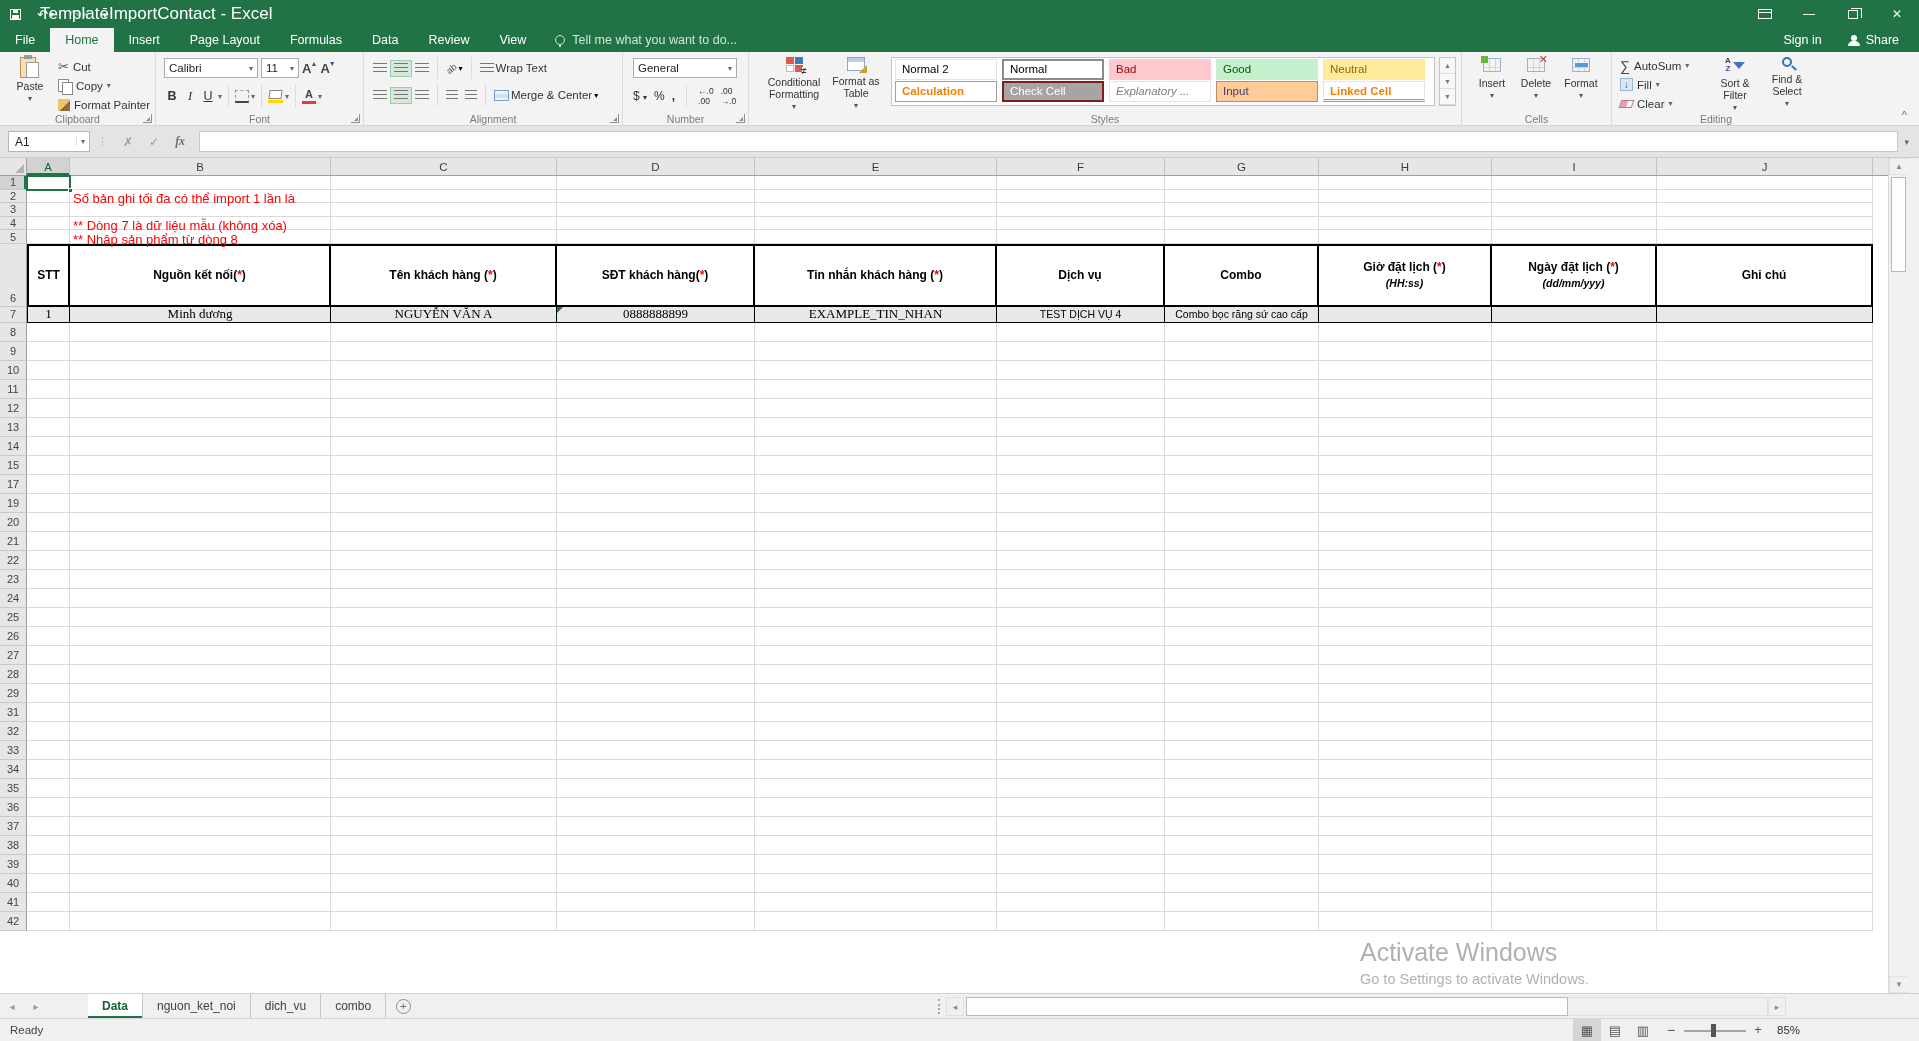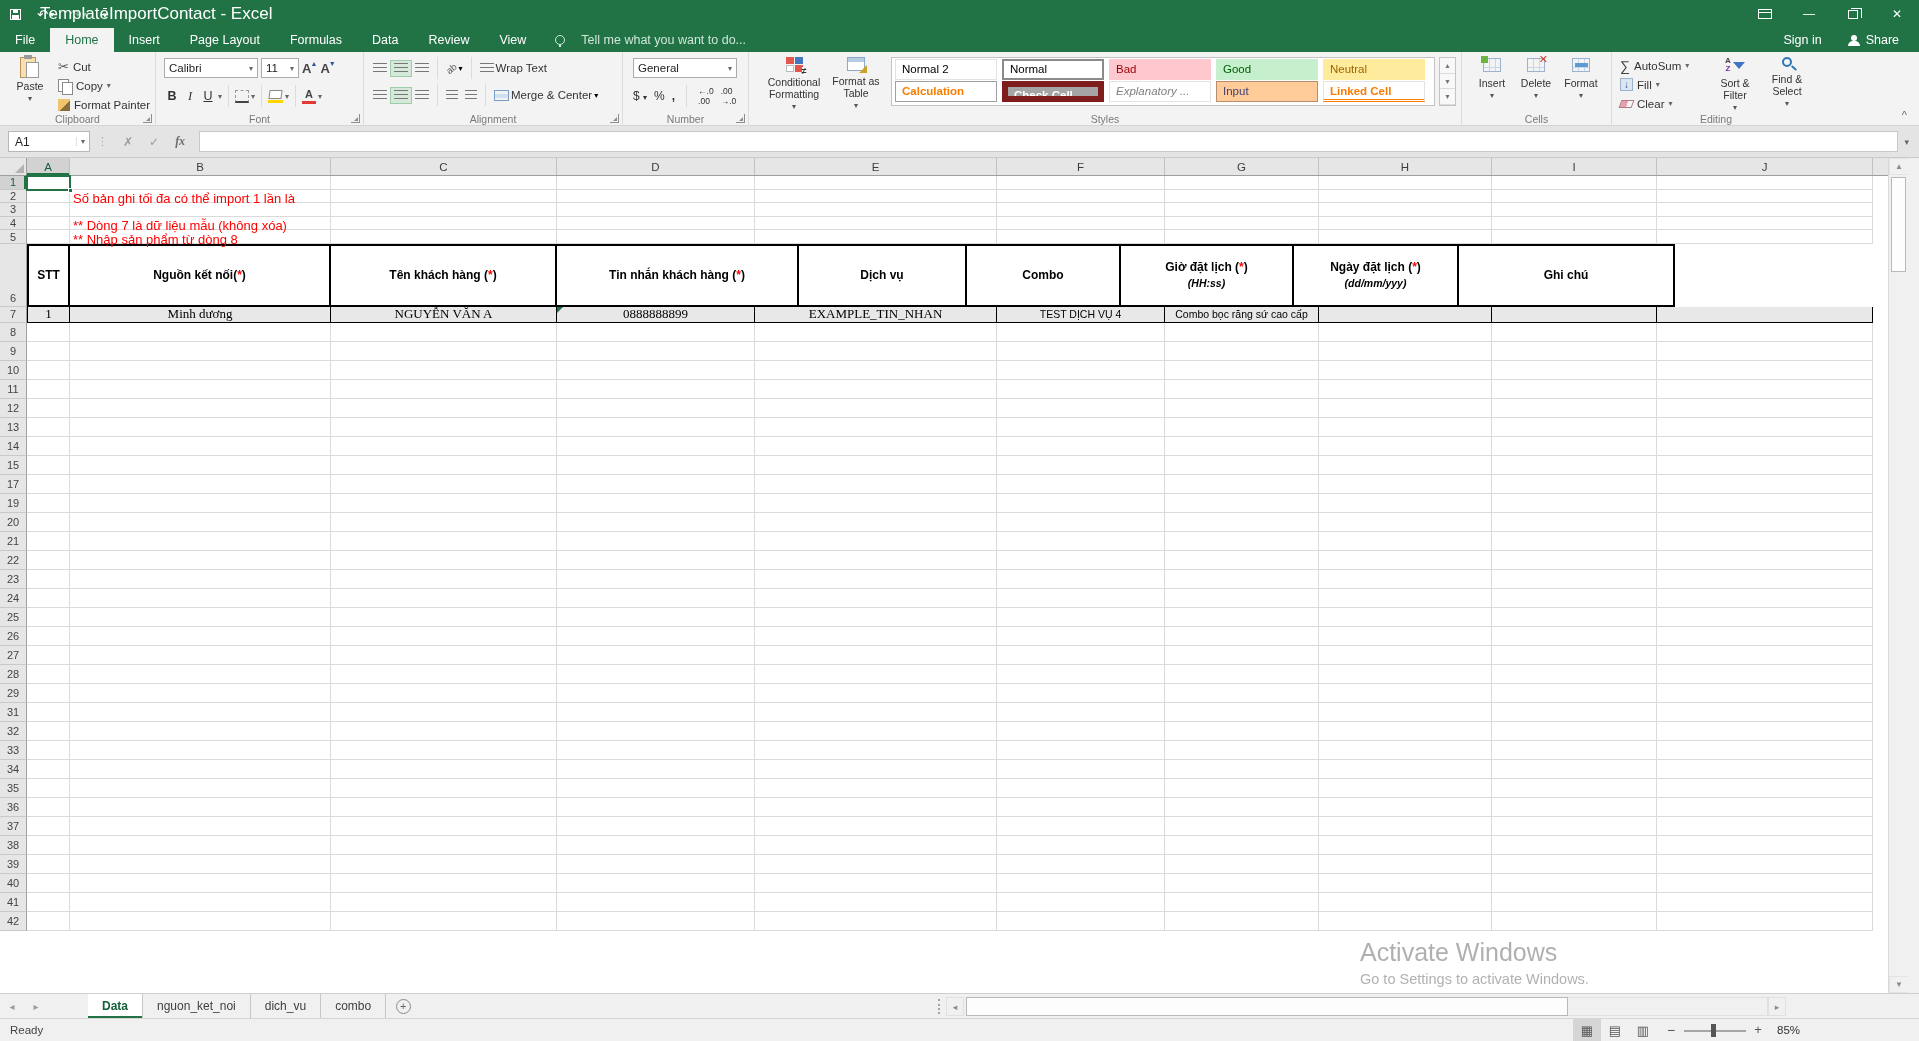--- a/index.html
+++ b/index.html
@@ -22,21 +22,21 @@
   .winbtn { width:44px; height:28px; display:flex; align-items:center; justify-content:center; color:#fff; font-size:12px; }
   .rdoic { position:relative; width:14px; height:10px; border:1px solid #fff; }
   .rdoic::before { content:""; position:absolute; left:0; top:2px; width:12px; height:1px; background:#fff; }
   .restic { position:relative; width:10px; height:9px; border:1px solid #fff; }
   .restic::before { content:""; position:absolute; left:2px; top:-3px; width:10px; height:9px; border:1px solid #fff; border-left:none; border-bottom:none; }
 
   
   .menurow { position:absolute; left:0; top:28px; width:1919px; height:24px; background:#217346; display:flex; align-items:stretch; color:#fff; }
   .mtab { padding:0 15px; font-size:12.5px; display:flex; align-items:center; }
   .mtab.active { background:#f3f3f3; color:#217346; }
-  .tellme { display:flex; align-items:center; gap:16px; margin-left:14px; font-size:12.5px; color:#cfe6d9; }
+  .tellme { display:flex; align-items:center; gap:7px; margin-left:14px; font-size:12.5px; color:#cfe6d9; }
   .bulb { width:10px; height:10px; border:1px solid #cfe6d9; border-radius:50%; position:relative; }
   .bulb::after { content:""; position:absolute; left:3px; bottom:-3px; width:2px; height:3px; background:#cfe6d9; }
   .acct { margin-left:auto; display:flex; align-items:center; gap:26px; padding-right:20px; font-size:12.5px; }
   .person { position:relative; width:12px; height:11px; }
   .person::before { content:""; position:absolute; left:3px; top:0; width:6px; height:6px; border-radius:50%; background:#fff; }
   .person::after { content:""; position:absolute; left:0; bottom:0; width:12px; height:5px; border-radius:6px 6px 0 0; background:#fff; }
 
   
   .ribbon { position:absolute; left:0; top:52px; width:1919px; height:74px; background:#f3f3f3; border-bottom:1px solid #d5d5d5; }
   .grp { position:absolute; top:0; height:74px; border-right:1px solid #dcdcdc; }
@@ -85,21 +85,21 @@
   .cfic b { position:absolute; right:-4px; bottom:-4px; font-size:9px; color:#333; background:#f9f9f9; line-height:9px; }
   .ftic { position:relative; width:18px; height:14px; border:1px solid #8aa8c8; background: linear-gradient(#b8cce4 0 4px, #fff 4px), repeating-linear-gradient(90deg,transparent 0 5px,#c9d8ea 5px 6px); }
   .ftic::after { content:""; position:absolute; right:-3px; bottom:-3px; width:0; height:0; border-style:solid; border-width:0 0 8px 8px; border-color:transparent transparent #c9a227 transparent; }
   .galwrap { position:absolute; left:142px; top:5px; width:544px; height:49px; background:#fff; border:1px solid #c3c3c3; display:grid; grid-template-columns:repeat(5,102px); grid-auto-rows:21px; gap:1px 5px; padding:1px 3px; }
   .gi { font-size:11.5px; line-height:19px; padding-left:6px; border:1px solid #e3e3e3; color:#000; background:#fff; white-space:nowrap; overflow:hidden; }
   .g1 { border:2px solid #8b8b8b; line-height:17px; }
   .g2 { background:#ffc7ce; color:#9c0006; border-color:#ffc7ce; }
   .g3 { background:#c6efce; color:#006100; border-color:#c6efce; }
   .g4 { background:#ffeb9c; color:#9c6500; border-color:#ffeb9c; }
   .g5 { color:#fa7d00; border:1px solid #a0a0a0; font-weight:bold; }
-  .g6 { background:#a5a5a5; color:#fff; border:6px solid #7f1d1d; font-weight:bold; line-height:17px; }
+  .g6 { background:#a5a5a5; color:#fff; border:2px solid #7f1d1d; font-weight:normal; line-height:17px; }
   .g7 { color:#7f7f7f; font-style:italic; }
   .g8 { background:#ffcc99; color:#3f3f76; border:1px solid #b78d6e; }
   .g9 { color:#fa7d00; border-bottom:3px double #ff8001; font-weight:bold; }
   .gscroll { position:absolute; left:690px; top:5px; width:17px; height:49px; border:1px solid #c3c3c3; background:#f8f8f8; display:flex; flex-direction:column; }
   .gscroll span { flex:1; display:flex; align-items:center; justify-content:center; font-size:7px; color:#777; border-bottom:1px solid #dcdcdc; }
   
   .cgrid { position:relative; width:18px; height:14px; border:1px solid #9db3cd; background: repeating-linear-gradient(transparent 0 3.6px,#c7d7ea 3.6px 4.3px), repeating-linear-gradient(90deg,transparent 0 5.4px,#c7d7ea 5.4px 6.1px); }
   .cgrid.ins::after { content:""; position:absolute; left:-3px; top:-3px; width:7px; height:7px; background:#6cb33f; }
   .cgrid.del::after { content:"✕"; position:absolute; right:-4px; top:-6px; color:#d23b30; font-size:11px; font-weight:bold; }
   .cgrid.fmt::after { content:""; position:absolute; left:2px; top:4px; width:13px; height:4px; background:#5b9bd5; }
@@ -570,20 +570,23 @@
           <div class="rn bot">6</div>
           <div class="cell th first" style="width: 43px;">
             <span class="m">STT</span>
           </div>
           <div class="cell th" style="width: 261px;">
             <span class="m">Nguồn kết nối(<span class="star">*</span>)</span>
           </div>
           <div class="cell th" style="width: 226px;">
             <span class="m">Tên khách hàng (<span class="star">*</span>)</span>
           </div>
+          <div class="cell th" style="width: 198px;">
+            <span class="m">SĐT khách hàng(<span class="star">*</span>)</span>
+          </div>
           <div class="cell th" style="width: 242px;">
             <span class="m">Tin nhắn khách hàng (<span class="star">*</span>)</span>
           </div>
           <div class="cell th" style="width: 168px;">
             <span class="m">Dịch vụ</span>
           </div>
           <div class="cell th" style="width: 154px;">
             <span class="m">Combo</span>
           </div>
           <div class="cell th" style="width: 173px;">

